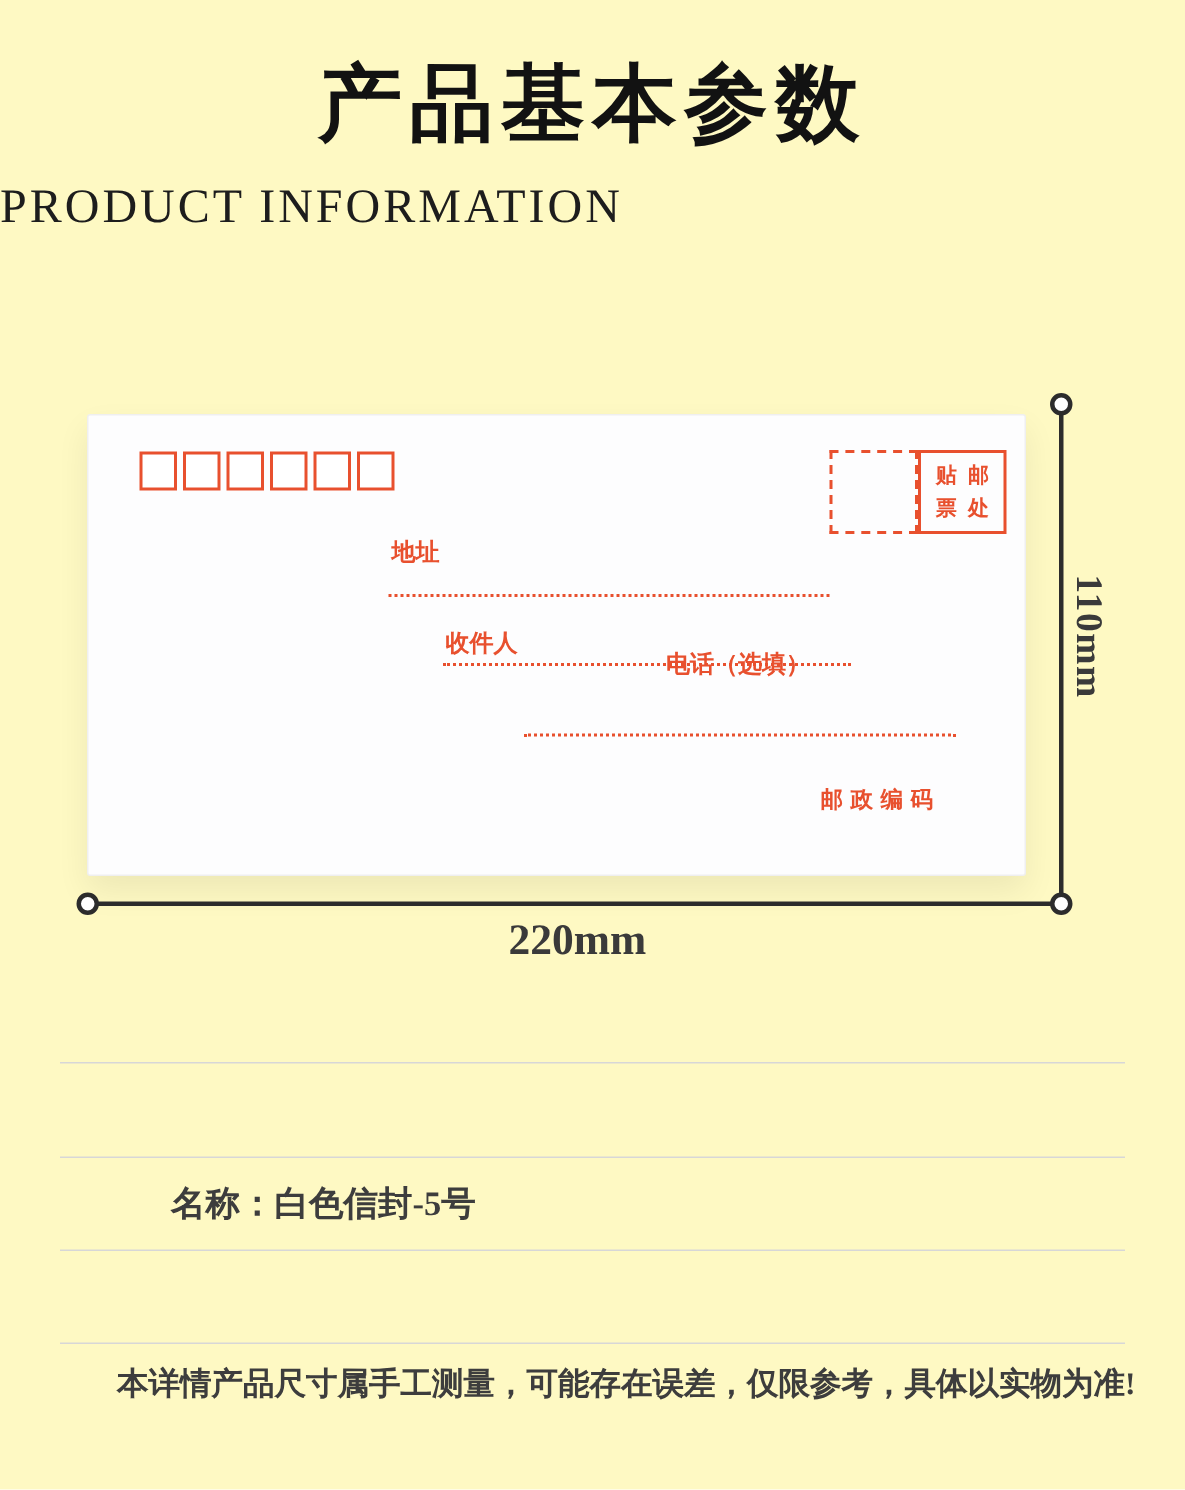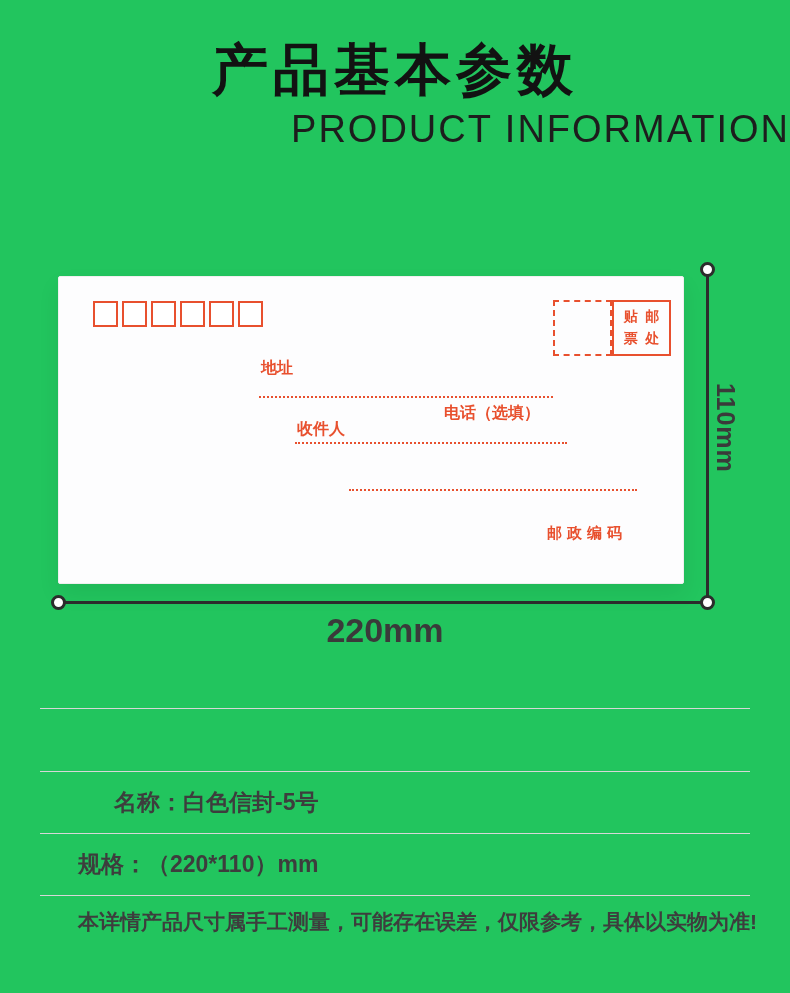--- a/index.html
+++ b/index.html
@@ -1,61 +1,61 @@
 <!DOCTYPE html>
 <html><head>
 <meta charset="utf-8">
 <style>
   :root { --orange:#e8502e; --ink:#121212; --spec:#3d3d3d; --dimline:#2c2c2c; --divider:#d7d7d7; }
   html,body { margin:0; padding:0; background:#fff; }
-  .page { position:relative; width:790px; height:993px; margin:0 auto; background:#22c55e;
-          font-family:Liberation Sans, sans-serif; overflow:hidden; }
+  .page { position:relative; width:790px; height:993px; margin:0 auto; background:#fef9c3;
+          font-family:Liberation Serif, serif; overflow:hidden; }
 
   
   .title { position:absolute; top:38px; left:0; width:100%; text-align:center;
            font-size:56px; line-height:1.15; font-weight:900; letter-spacing:5px; color:var(--ink); }
-  .subtitle { position:absolute; top:108px; left:0; width:100%; text-align:right;
-              font-size:38px; font-weight:500; letter-spacing:2px; color:#1d1d1d; }
+  .subtitle { position:absolute; top:119px; left:0; width:100%; text-align:left;
+              font-size:32px; font-weight:500; letter-spacing:2px; color:#1d1d1d; }
 
   
   .envelope { position:absolute; left:58px; top:276px; width:626px; height:308px;
               background:#fdfdfe; border:1px solid #efefef; border-radius:2px;
               box-shadow:0 10px 22px rgba(0,0,0,0.07); box-sizing:border-box; }
   .postcode-boxes { position:absolute; left:34px; top:24px; display:flex; gap:4px; }
   .postcode-box { width:25px; height:26px; border:2px solid var(--orange); box-sizing:border-box; background:#fff; }
 
   .stamp-dashed { position:absolute; left:494px; top:23px; width:59px; height:56px;
                   border:2px dashed var(--orange); box-sizing:border-box; }
   .stamp-solid  { position:absolute; left:553px; top:23px; width:59px; height:56px;
                   border:2px solid var(--orange); box-sizing:border-box;
                   display:grid; grid-template-columns:1fr 1fr; grid-template-rows:1fr 1fr;
                   place-items:center; padding:4px 6px; color:var(--orange);
                   font-size:14px; font-weight:700; }
 
   .env-label { position:absolute; color:var(--orange); font-weight:700; font-size:16px; white-space:nowrap; }
   .lbl-address   { left:202px; top:81px; }
   .lbl-recipient { left:238px; top:142px; }
-  .lbl-phone     { left:385px; top:126px; }
+  .lbl-phone     { left:385px; top:156px; }
   .lbl-postcode  { left:488px; top:247px; font-size:15px; letter-spacing:5px; }
 
   .dotline { position:absolute; height:0; border-top:2px dotted var(--orange); }
   .dotline-1 { left:200px; top:119px; width:294px; }
   .dotline-2 { left:236px; top:165px; width:272px; }
   .dotline-3 { left:290px; top:212px; width:288px; }
 
   
   .dim-vline { position:absolute; left:706px; top:269px; width:3px; height:334px; background:var(--dimline); }
   .dim-hline { position:absolute; left:58px;  top:601px; width:650px; height:3px; background:var(--dimline); }
   .dim-circle { position:absolute; width:15px; height:15px; border:3px solid var(--dimline);
                 border-radius:50%; background:#fff; box-sizing:border-box; }
   .dim-c-tr { left:700px; top:262px; }
   .dim-c-br { left:700px; top:595px; }
   .dim-c-bl { left:51px;  top:595px; }
   .dim-width-label  { position:absolute; left:300px; top:611px; width:170px; text-align:center;
-                      font-size:34px; font-weight:700; color:#3a3a3a; }
+                      font-size:29px; font-weight:700; color:#3a3a3a; }
   .dim-height-label { position:absolute; left:711px; top:383px; writing-mode:vertical-rl;
                       font-size:25px; font-weight:700; color:#3a3a3a; letter-spacing:1px; }
 
   
   .divider { position:absolute; left:40px; width:710px; height:1px; background:var(--divider); }
   .div-1 { top:708px; } .div-2 { top:771px; } .div-3 { top:833px; } .div-4 { top:895px; }
   .spec-row { position:absolute; left:0; width:790px; }
   .row-1 { top:708px; height:63px; }
   .row-2 { top:771px; height:62px;margin-left:36px; }
   .row-3 { top:833px; height:62px; }
@@ -120,23 +120,19 @@
 
 
   <div class="spec-row row-2">
     <div class="spec-cell cell-left">
       <span>名称：</span>
         <span>白色信封-5号</span>
     </div>
   </div>
 
   <div class="spec-row row-3">
-    <div class="spec-cell cell-left">
-      <span>规格：</span>
-        <span>（220*110）mm</span>
-    </div>
   </div>
 
   <div class="note-row">
     <div class="note-text">本详情产品尺寸属手工测量，可能存在误差，仅限参考，具体以实物为准!</div>
   </div>
 
 </div>
 
 </body></html>

